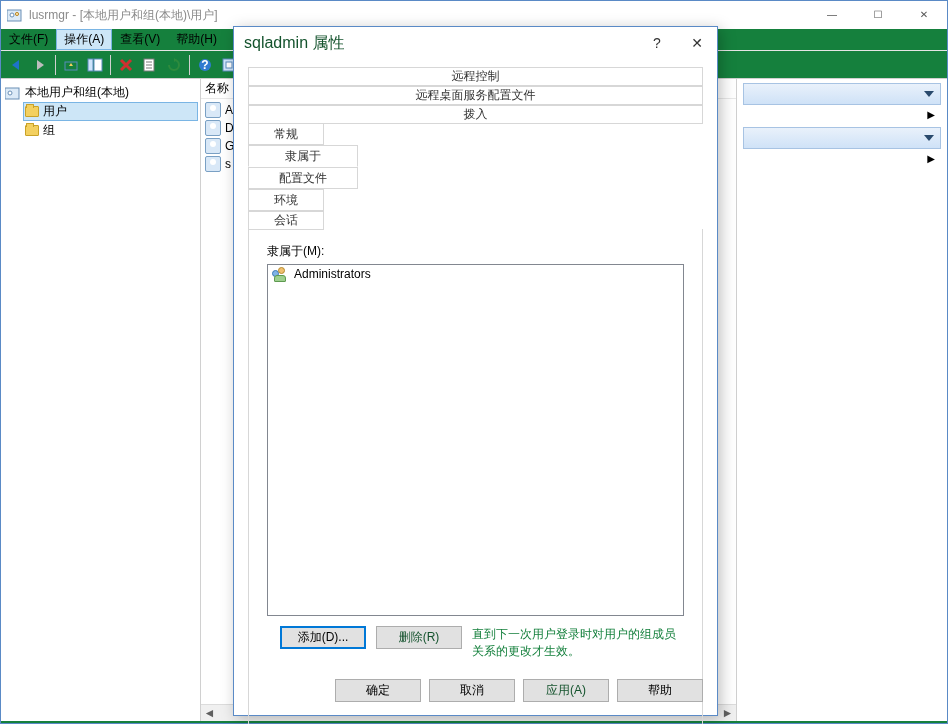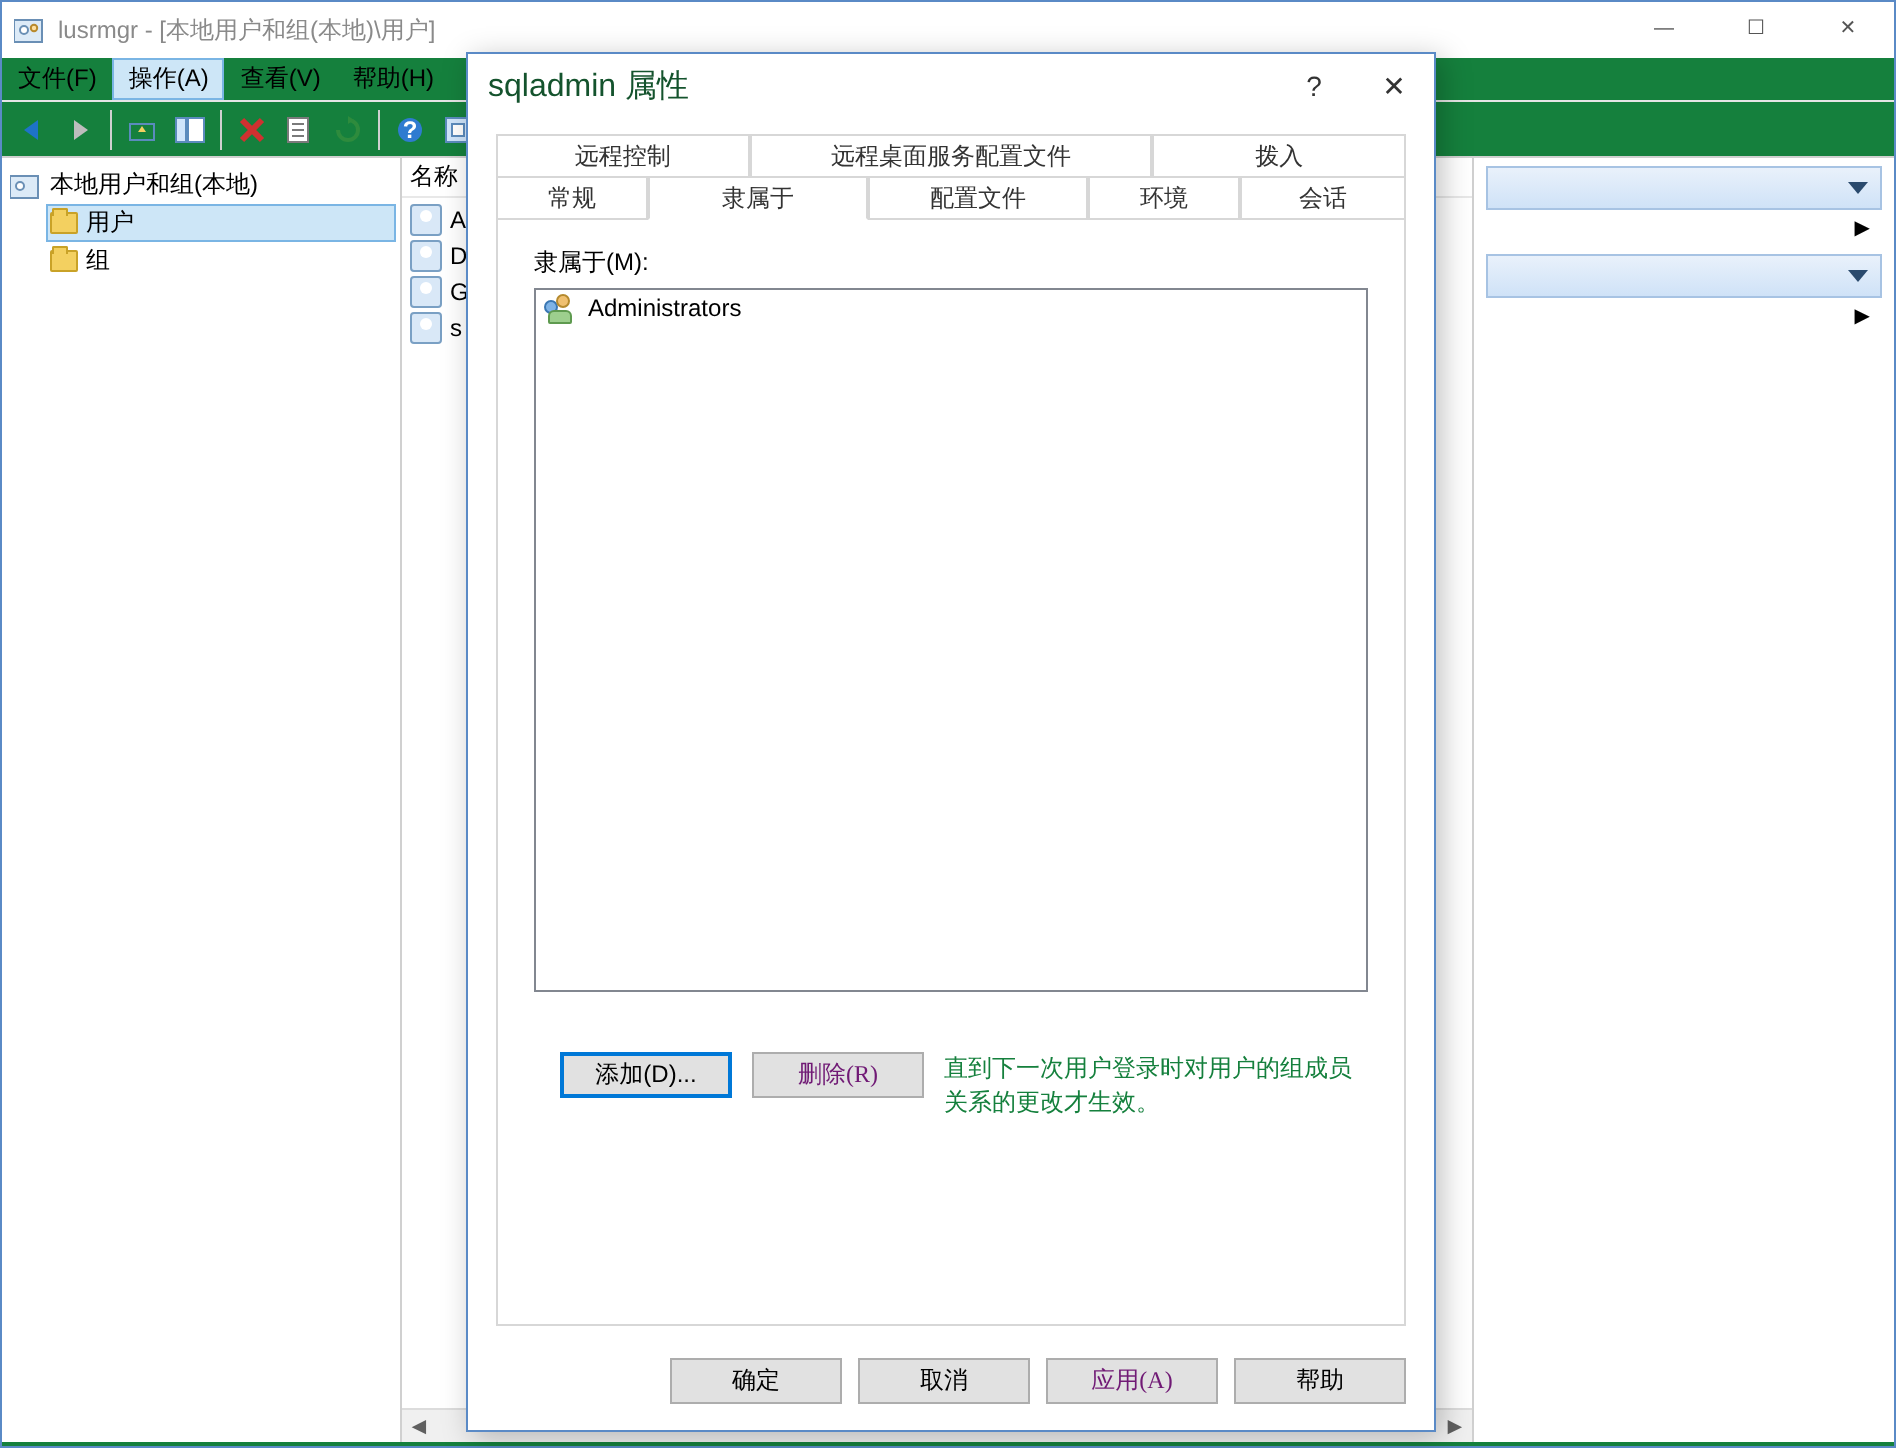--- a/index.html
+++ b/index.html
@@ -47,42 +47,42 @@
   .rrow .arrow { position: absolute; right: 6px; font-size: 10px; color: #000; }
 
   
   .dialog { position: absolute; left: 233px; top: 26px; width: 485px; height: 690px; background: #fff; border: 1px solid #5a8ac6; box-shadow: 3px 3px 14px rgba(0,0,0,0.25); }
   .dlgtitle { height: 32px; display: flex; align-items: center; padding-left: 10px; }
   .dlgtitle .dttxt { flex: 1; font-size: 16px; color: #14532d; }
   .dlgtitle .dbtn { width: 40px; height: 100%; display: flex; align-items: center; justify-content: center; font-size: 14px; color: #333; }
 
   .dlgbody { padding: 8px 14px 0 14px; height: calc(100% - 32px - 50px); }
 
-  .tabrow { display: flex; }
+  .tabrow { display: flex; flex-direction: column; }
   .tab { height: 22px; border: 1px solid #d7d7d7; border-bottom: 1px solid #d7d7d7; display: flex; align-items: center; justify-content: center; background: #fff; font-size: 12px; color: #333; cursor: default; }
   .tabrow.row1 .tab { flex: 1; }
   .tabrow.row2 { margin-top: -1px; }
   .tabrow.row2 .tab { width: 76px; }
   .tab.active { background: #fff; border-bottom: 1px solid #fff; position: relative; z-index: 2; }
   .tabpanel { border: 1px solid #d7d7d7; border-top: none; height: calc(100% - 44px); margin-top: -1px; }
 
   .paneinner { padding: 14px 18px 0 18px; height: 100%; position: relative; }
   .lbl { margin-bottom: 4px; }
 
   .listbox { border: 1px solid #828790; height: 352px; overflow: auto; background: #fff; }
   .lrow { display: flex; align-items: flex-start; gap: 6px; padding: 2px 4px; }
   .grpicon { width: 16px; height: 16px; position: relative; }
   .grpicon .h1 { position: absolute; left: 0; top: 3px; width: 7px; height: 7px; background: #7fb3e6; border-radius: 50%; border: 1px solid #3a77b3; }
   .grpicon .h2 { position: absolute; left: 6px; top: 0; width: 7px; height: 7px; background: #f0c070; border-radius: 50%; border: 1px solid #b58a2e; }
   .grpicon .b { position: absolute; left: 2px; top: 8px; width: 12px; height: 7px; background: #9dcf8e; border-radius: 3px 3px 1px 1px; border: 1px solid #5e9a4f; }
 
-  .btnrow { display: flex; align-items: flex-start; margin-top: 30px; gap: 10px; padding-left: 13px; }
+  .btnrow { display: flex; align-items: flex-start; margin-top: 10px; gap: 10px; padding-left: 13px; }
   .btn { width: 86px; height: 23px; border: 1px solid #adadad; background: #e1e1e1; display: flex; align-items: center; justify-content: center; cursor: default; }
   .btn.focus { border: 2px solid #0078d7; width: 86px; height: 23px; }
-  .btn.disabled { color: #701a75; font-family: Liberation Serif, serif; }
+  .btn.disabled { color: #14532d; }
   .note { font-size: 12px; color: #15803d; line-height: 1.4; flex: 1; }
 
   .dlgfoot { position: absolute; left: 0; right: 0; bottom: 0; height: 50px; display: flex; align-items: center; justify-content: flex-end; padding-right: 14px; gap: 8px; }
 
   
   svg { display: block; }
 </style>
 </head>
 <body>
 

